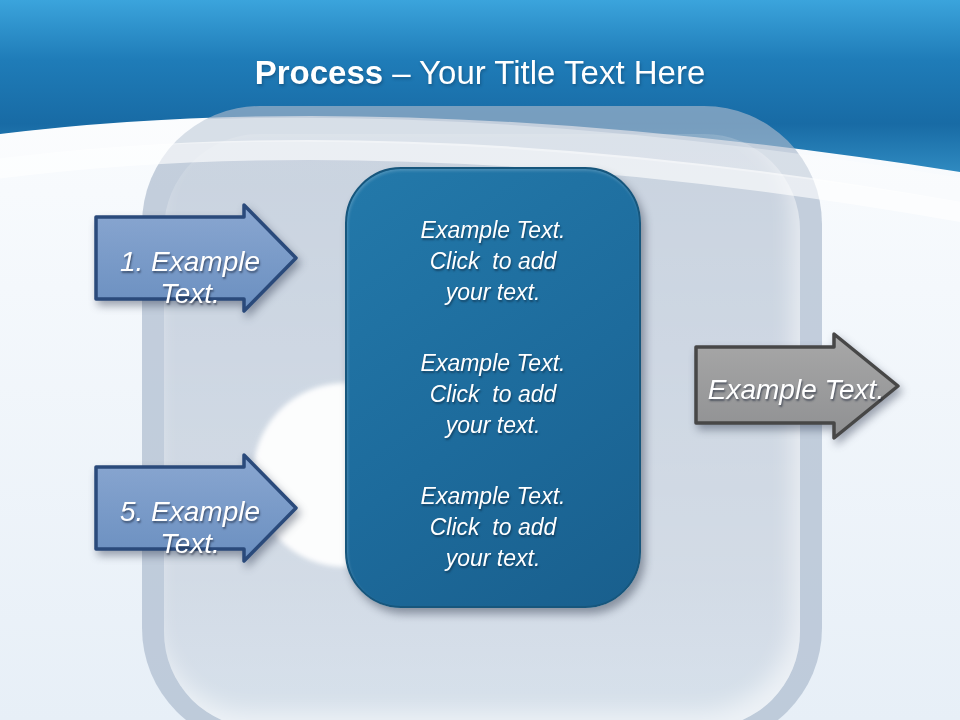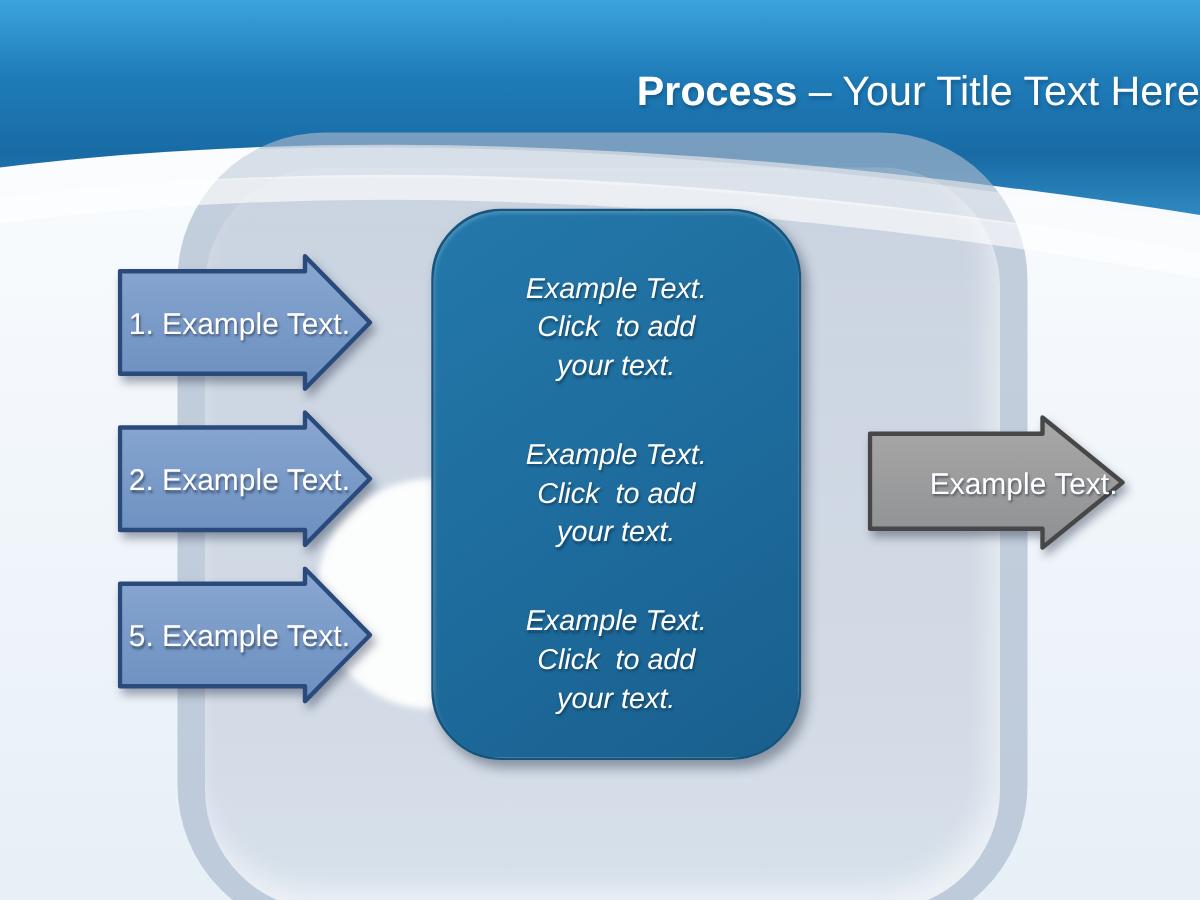--- a/index.html
+++ b/index.html
@@ -6,21 +6,21 @@
   .slide{
     position:relative;width:960px;height:720px;overflow:hidden;
     font-family:"Liberation Sans", sans-serif;
     background:linear-gradient(180deg,#fdfeff 0%,#f4f8fc 40%,#e7eff7 100%);
   }
   .slide *{box-sizing:border-box;}
   
   .hdr-svg{position:absolute;left:0;top:0;width:960px;height:260px;}
   .title{
     position:absolute;left:0;top:50px;width:960px;height:46px;line-height:46px;
-    text-align:right;color:#fff;font-size:33px;
+    text-align:center;color:#fff;font-size:33px;
     text-shadow:1px 2px 3px rgba(10,40,70,.35);
   }
   .title .t-bold{font-weight:bold;}
   .title .t-rest{font-weight:normal;margin-left:9px;}
   
   .big-square{
     position:absolute;left:142px;top:106px;width:680px;height:640px;
     border-radius:118px;background:rgba(168,184,204,0.66);
   }
   .inner-glow{
@@ -29,22 +29,22 @@
     box-shadow:inset -8px -16px 22px rgba(255,255,255,0.55);
   }
   .white-circle{
     position:absolute;left:253px;top:383px;width:184px;height:184px;border-radius:50%;
     background:#ffffff;opacity:.95;filter:blur(2.5px);
   }
   
   .arrow{position:absolute;}
   .arrow svg{position:absolute;left:0;top:0;filter:drop-shadow(3px 5px 4px rgba(25,35,60,0.40));}
   .arrow-label{
-    position:absolute;color:#fff;font-size:24px;text-align:right;
-    text-shadow:1px 2px 2px rgba(20,30,50,.55);white-space:pre-wrap;
+    position:absolute;color:#fff;font-size:28px;text-align:center;
+    text-shadow:1px 2px 2px rgba(20,30,50,.55);white-space:pre-wrap;font-style:italic;
   }
   .arr-left{left:94px;width:204px;height:110px;}
   .arr-1{top:203px;} .arr-2{top:328px;} .arr-3{top:453px;}
   .arr-left .arrow-label{left:6px;width:180px;top:43px;}
   .arr-right{left:694px;top:332px;width:208px;height:108px;}
   .arr-right .arrow-label{left:4px;width:196px;top:42px;}
   
   .center-box{
     position:absolute;left:345px;top:167px;width:296px;height:441px;
     border:2px solid #17567c;border-radius:56px;
@@ -95,32 +95,20 @@
           <linearGradient id="ab1" x1="0" y1="0" x2="0" y2="1">
         <stop offset="0" stop-color="#8aa7d1"></stop>
             <stop offset="1" stop-color="#6a8fc0"></stop>
       </linearGradient>
         </defs>
       <polygon points="2,14 150,14 150,2 202,55 150,108 150,96 2,96" fill="url(#ab1)" stroke="#2a4a7b" stroke-width="3.5" stroke-linejoin="round"></polygon>
     </svg>
     <div class="arrow-label">1. Example Text.</div>
   </div>
 
-  <div class="arrow arr-left arr-2">
-    <svg width="204" height="110" viewBox="0 0 204 110">
-      <defs>
-          <linearGradient id="ab2" x1="0" y1="0" x2="0" y2="1">
-        <stop offset="0" stop-color="#8aa7d1"></stop>
-            <stop offset="1" stop-color="#6a8fc0"></stop>
-      </linearGradient>
-        </defs>
-      <polygon points="2,14 150,14 150,2 202,55 150,108 150,96 2,96" fill="url(#ab2)" stroke="#2a4a7b" stroke-width="3.5" stroke-linejoin="round"></polygon>
-    </svg>
-    <div class="arrow-label">2. Example Text.</div>
-  </div>
 
   <div class="arrow arr-left arr-3">
     <svg width="204" height="110" viewBox="0 0 204 110">
       <defs>
           <linearGradient id="ab3" x1="0" y1="0" x2="0" y2="1">
         <stop offset="0" stop-color="#8aa7d1"></stop>
             <stop offset="1" stop-color="#6a8fc0"></stop>
       </linearGradient>
         </defs>
       <polygon points="2,14 150,14 150,2 202,55 150,108 150,96 2,96" fill="url(#ab3)" stroke="#2a4a7b" stroke-width="3.5" stroke-linejoin="round"></polygon>

